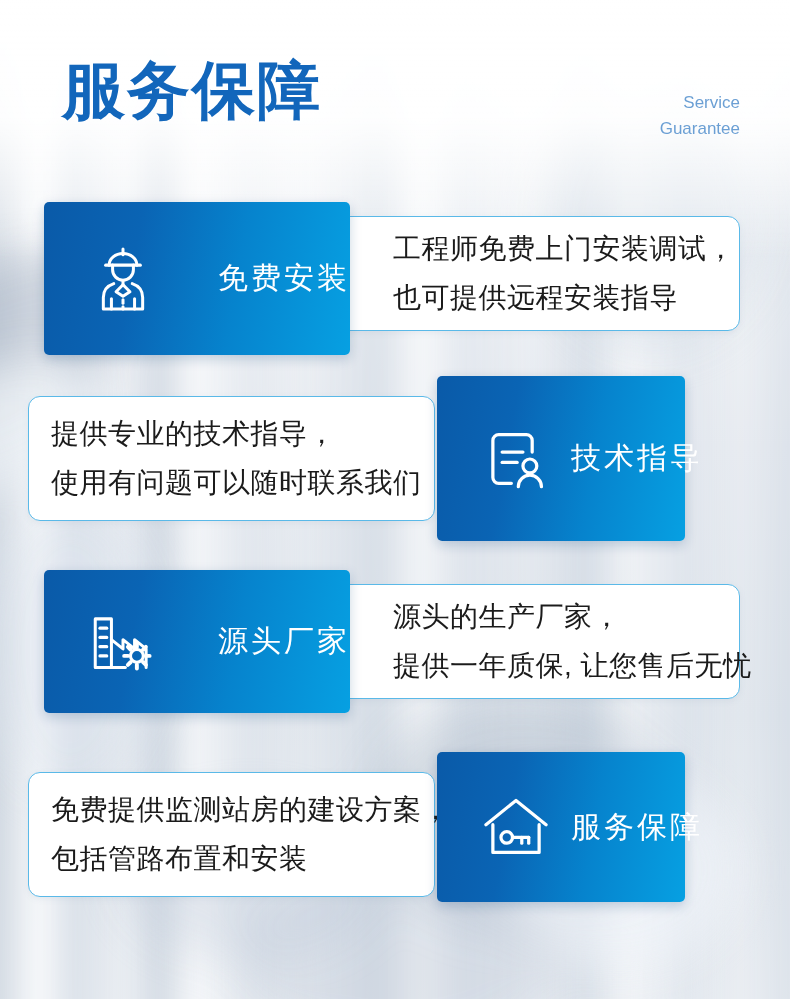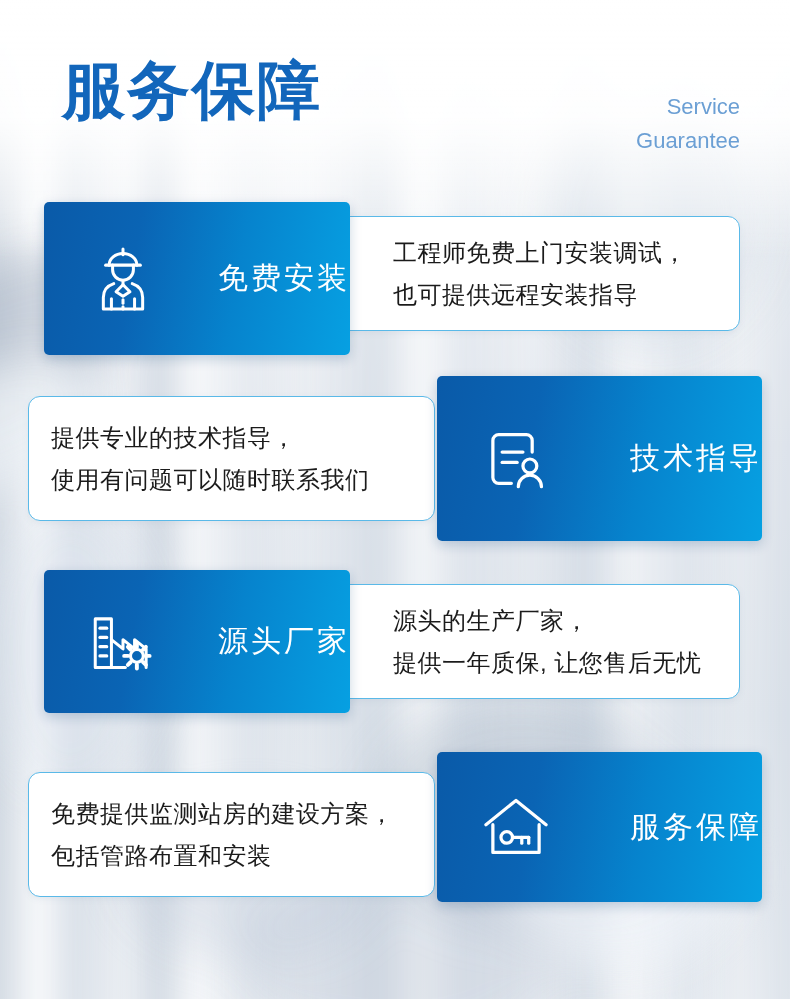--- a/index.html
+++ b/index.html
@@ -101,21 +101,21 @@
     color: #1266bb;
     letter-spacing: 2px;
     white-space: nowrap;
   }
   .title-sub {
     position: absolute;
     right: 50px;
     top: 90px;
     width: 220px;
     text-align: right;
-    font-size: 22px;
+    font-size: 17px;
     line-height: 1.55;
     color: #6b9fd4;
     font-weight: 400;
   }
 
   
   .row { position: absolute; left: 0; right: 0; }
   .row-1 { top: 202px; height: 155px; }
   .row-2 { top: 376px; height: 165px; }
   .row-3 { top: 570px; height: 150px; }
@@ -129,40 +129,40 @@
     border-radius: 12px;
     display: flex;
     align-items: center;
     box-shadow: 0 2px 6px rgba(120,140,165,0.10);
   }
   .panel-right { left: 196px; right: 50px; top: 14px; height: 115px; }
   .panel-left  { left: 28px;  right: 355px; top: 20px; height: 125px; }
   .panel-right .panel-text { padding-left: 196px; }
   .panel-left  .panel-text { padding-left: 22px; }
   .panel-text {
-    font-size: 24px;
+    font-size: 28px;
     line-height: 1.72;
     color: #1b1b1b;
     letter-spacing: .5px;
   }
   .panel-text span { display: block; white-space: nowrap; }
 
   
   .blue-card {
     position: absolute;
     border-radius: 5px;
     background: linear-gradient(100deg, #0a5aa8 0%, #0a64b4 30%, #0683cd 62%, #06a0e2 100%);
     box-shadow: 0 4px 12px rgba(16,70,125,0.22);
     display: flex;
     align-items: center;
     z-index: 3;
     justify-content: space-between;
   }
   .card-left  { left: 44px;  width: 306px; top: 0;    height: 153px; }
-  .card-right { left: 437px; width: 325px; top: 0;    height: 165px; }
+  .card-right { left: 437px; width: 248px; top: 0;    height: 165px; }
   .row-3 .card-left { height: 143px; top: 0; }
   .row-4 .card-right { height: 150px; top: 0; }
 
   .card-icon {
     width: 74px;
     height: 74px;
     margin-left: 42px;
     flex: 0 0 auto;
     display: flex;
     align-items: center;

